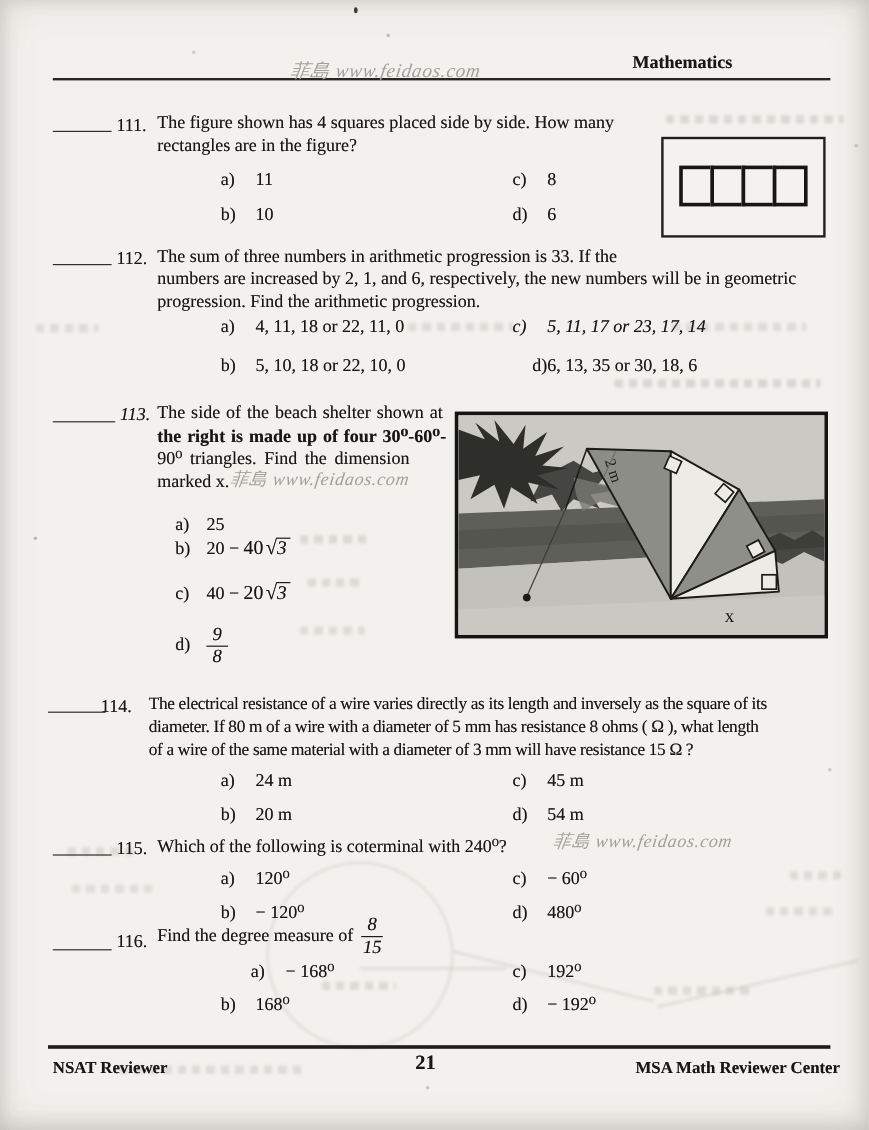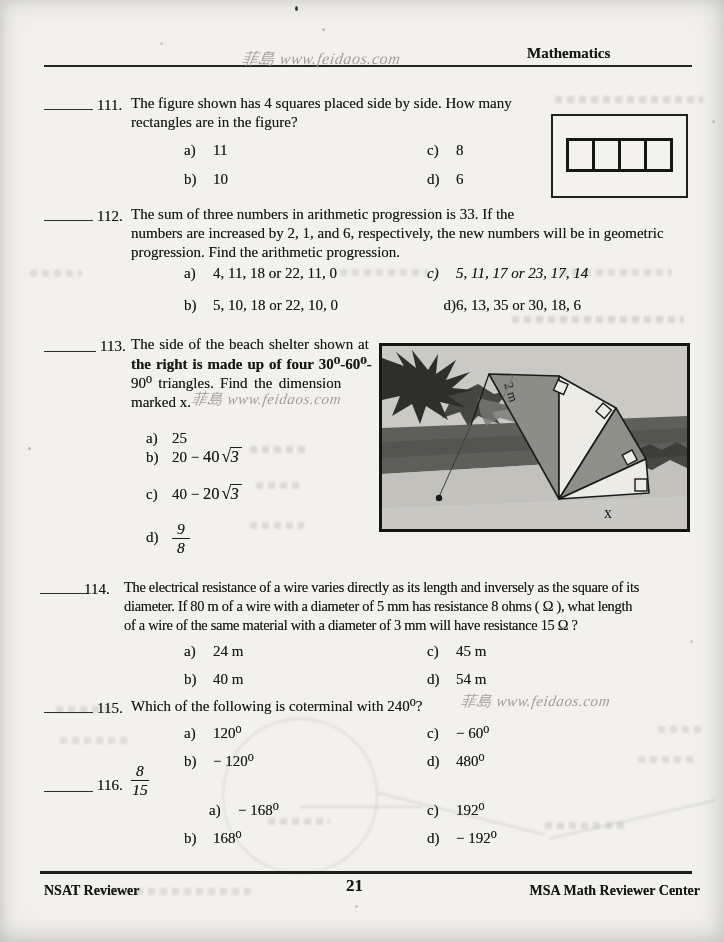--- a/index.html
+++ b/index.html
@@ -128,21 +128,21 @@
     <div class="abs txt" style="left:427px;top:264px;font-style:italic;">
       <span class="olabel">c)</span><span>5, 11, 17 or 23, 17, 14</span>
     </div>
     <div class="abs txt" style="left:427px;top:296px;text-align:right;">
       <span class="olabel">d)</span><span>6, 13, 35 or 30, 18, 6</span>
     </div>
   </div>
 
   <div>
     <div class="abs blank" style="left:44px;top:351px;width:52px;"></div>
-    <div class="abs txt" style="left:100px;top:337px;">113.</div>
+    <div class="abs txt" style="left:100px;top:337px;font-style:italic;">113.</div>
     <div class="abs txt js1" style="left:131px;top:335px;">The side of the beach shelter shown at</div>
     <div class="abs txt js1" style="left:131px;top:355px;font-weight:bold;">the right is made up of four 30⁰-60⁰-</div>
     <div class="abs txt js2" style="left:131px;top:374px;">90⁰ triangles. Find the dimension</div>
     <div class="abs txt" style="left:131px;top:393px;">marked x.</div>
 
     <div class="abs watermark" style="left:192px;top:390px;font-size:15px;">菲島 www.feidaos.com</div>
 
     <div class="abs txt" style="left:146px;top:429px;">
       <span class="olabel-sm">a)</span><span>25</span>
     </div>
@@ -206,21 +206,21 @@
     <div class="abs blank" style="left:40px;top:593px;width:48px;"></div>
     <div class="abs txt" style="left:84px;top:580px;">114.</div>
     <div class="abs txt tight" style="left:124px;top:578px;">The electrical resistance of a wire varies directly as its length and inversely as the square of its</div>
     <div class="abs txt tight" style="left:124px;top:597px;">diameter. If 80 m of a wire with a diameter of 5 mm has resistance 8 ohms ( Ω ), what length</div>
     <div class="abs txt tight" style="left:124px;top:616px;">of a wire of the same material with a diameter of 3 mm will have resistance  15 Ω ?</div>
 
     <div class="abs txt" style="left:184px;top:642px;">
       <span class="olabel">a)</span><span>24 m</span>
     </div>
     <div class="abs txt" style="left:184px;top:670px;">
-      <span class="olabel">b)</span><span>40 m</span>
+      <span class="olabel">b)</span><span>20 m</span>
     </div>
     <div class="abs txt" style="left:427px;top:642px;">
       <span class="olabel">c)</span><span>45 m</span>
     </div>
     <div class="abs txt" style="left:427px;top:670px;">
       <span class="olabel">d)</span><span>54 m</span>
     </div>
   </div>
 
   <div>
@@ -240,20 +240,21 @@
     </div>
     <div class="abs txt" style="left:427px;top:752px;">
       <span class="olabel">d)</span><span>480⁰</span>
     </div>
   </div>
 
   <div>
     <div class="abs blank" style="left:44px;top:791px;width:49px;"></div>
     <div class="abs txt" style="left:97px;top:776px;">116.</div>
     <div class="abs txt sentence" style="left:131px;top:761px;height:38px;">
+      <span>Find the degree measure of</span>
         <span class="frac">
           <span class="fn">8</span>
           <span class="fd">15</span>
         </span>
     </div>
 
     <div class="abs txt" style="left:184px;top:801px;margin-left:25px;">
       <span class="olabel">a)</span><span>− 168⁰</span>
     </div>
     <div class="abs txt" style="left:184px;top:829px;">

